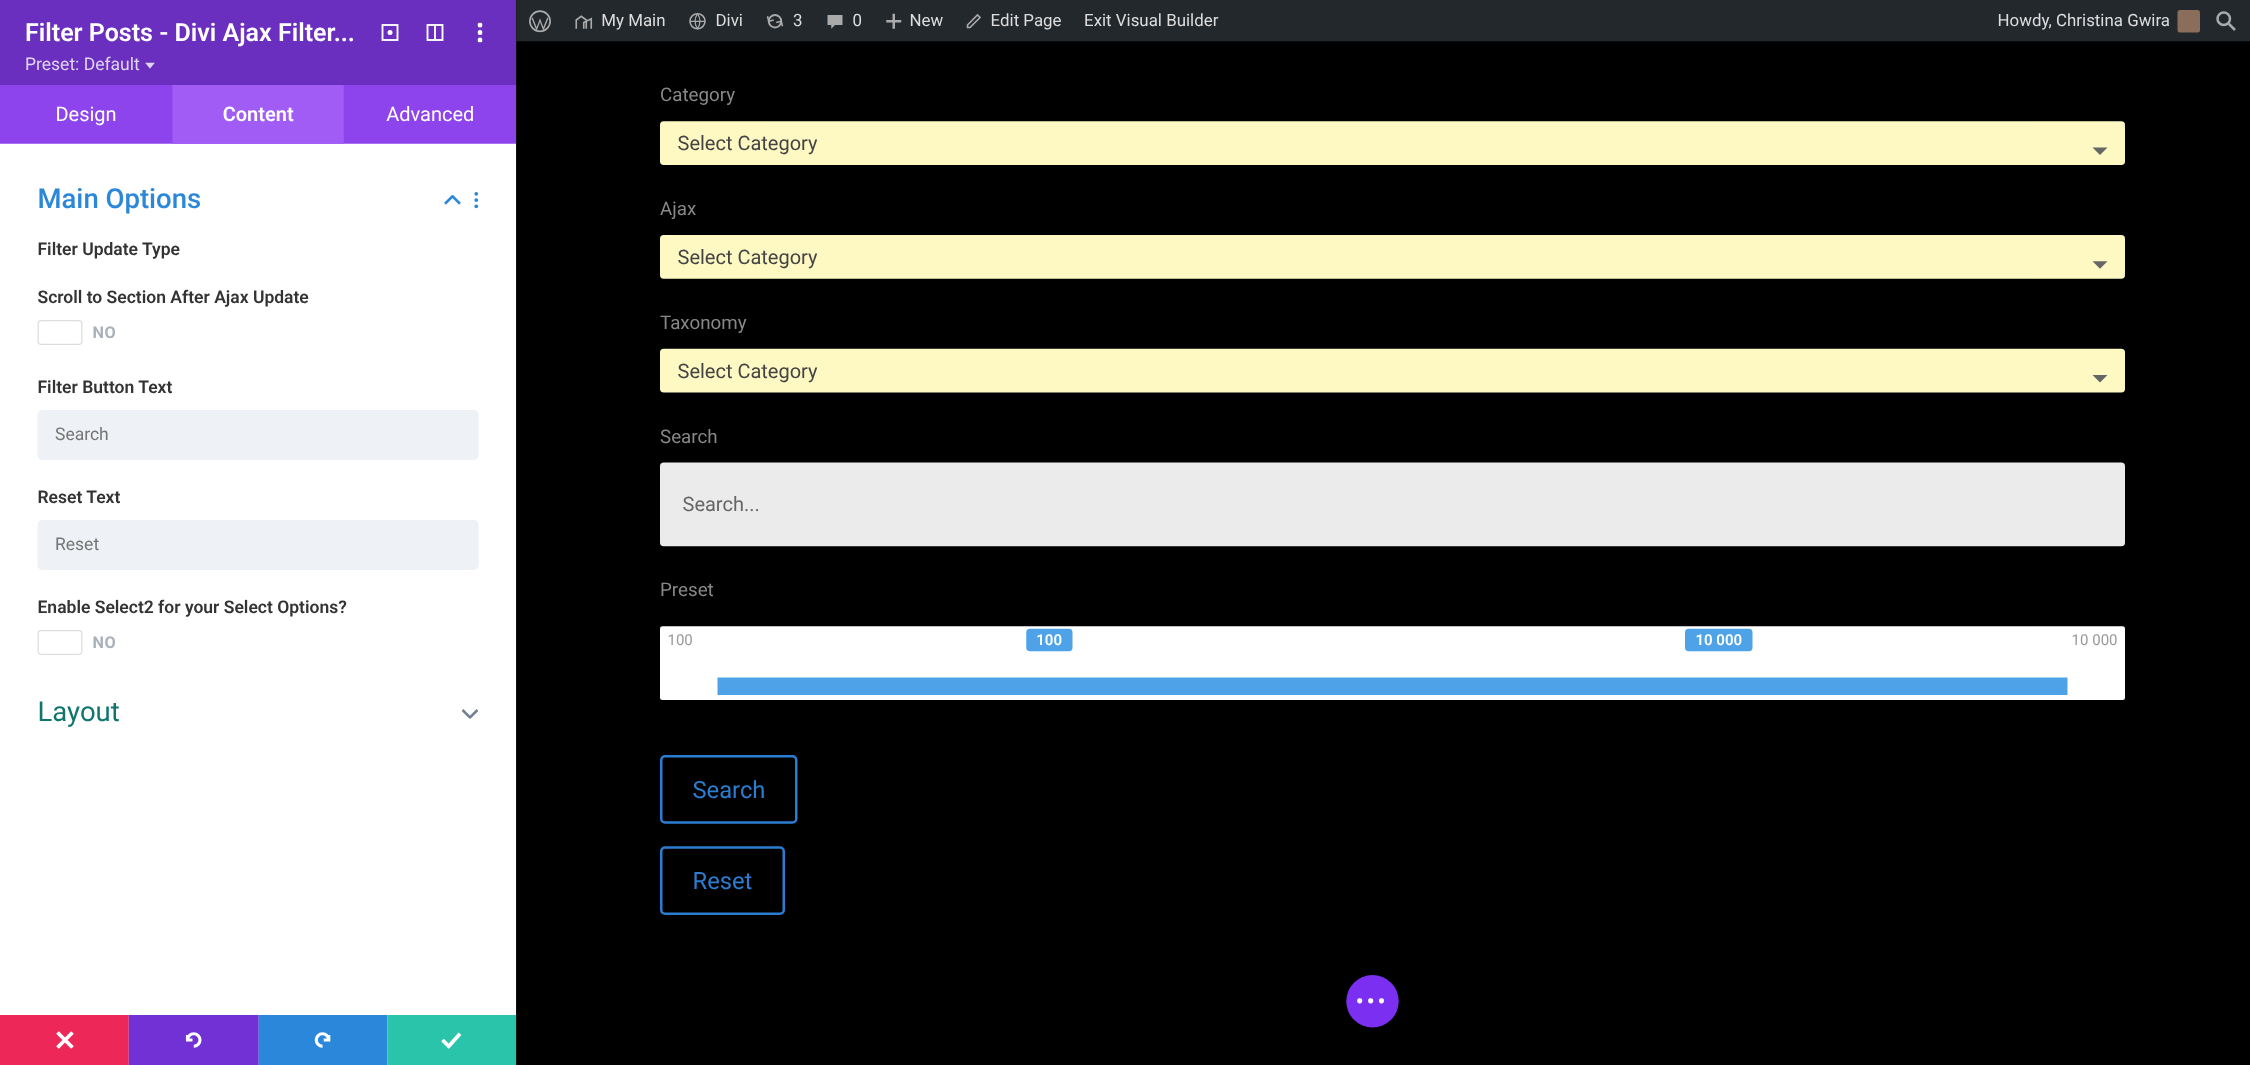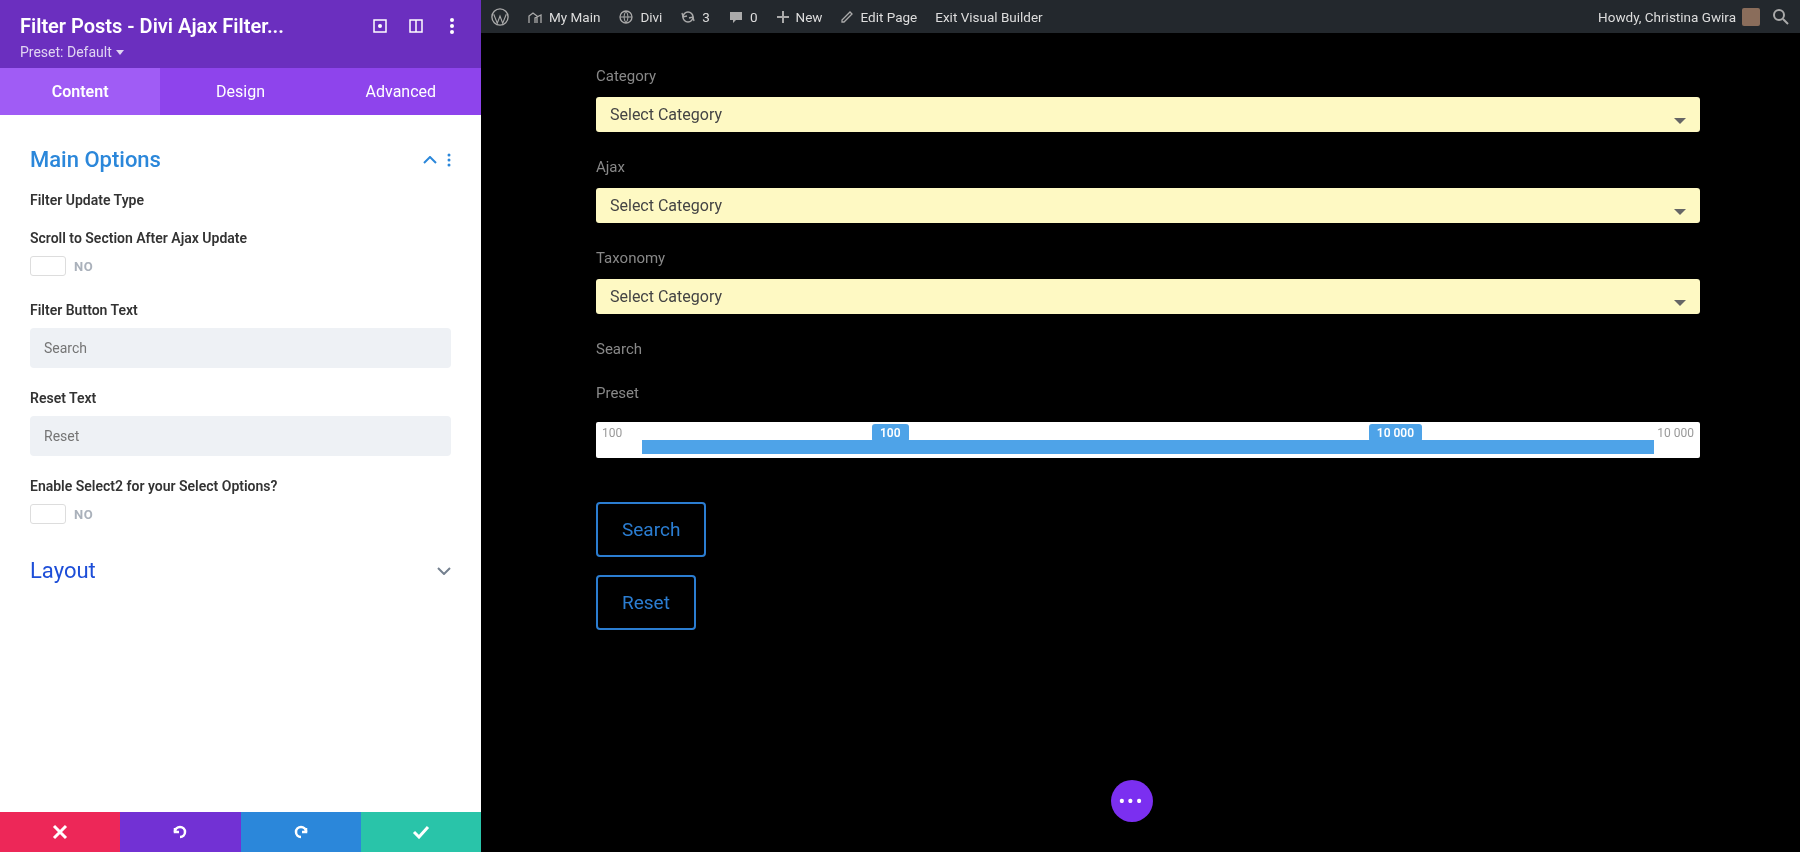--- a/index.html
+++ b/index.html
@@ -1,19 +1,19 @@
 <!DOCTYPE html>
 <html><head>
 <meta charset="utf-8">
 <style>
 * { margin: 0; padding: 0; box-sizing: border-box; font-family: -apple-system, BlinkMacSystemFont, "Segoe UI", Roboto, sans-serif; }
 body { width: 1800px; height: 852px; overflow: hidden; display: flex; background: #000; }
 
 
-.panel { width: 481px; background: #fff; display: flex; flex-direction: column; height: 100%; }
+.panel { width: 413px; background: #fff; display: flex; flex-direction: column; height: 100%; }
 .panel-header { background: #6b2fbf; color: #fff; padding: 14px 20px 8px; position: relative; }
 .panel-title { font-size: 20px; font-weight: 600; display: flex; align-items: center; gap: 12px; }
 .panel-title-text { flex: 1; }
 .panel-preset { font-size: 14px; margin-top: 6px; color: #e0d4f2; display: flex; align-items: center; gap: 4px; }
 .panel-header-icons { display: flex; gap: 18px; align-items: center; color: #fff; }
 .icon-btn { width: 18px; height: 18px; display: inline-flex; align-items: center; justify-content: center; cursor: pointer; }
 
 .tabs { display: flex; background: #8e44ec; color: #fff; }
 .tab { flex: 1; padding: 14px 0; text-align: center; font-size: 16px; cursor: pointer; }
 .tab.active { background: #a05cf5; font-weight: 600; }
@@ -26,21 +26,21 @@
 .form-group { margin-bottom: 22px; }
 .form-label { font-size: 14px; color: #333; font-weight: 600; margin-bottom: 10px; display: block; }
 .select-wrap { background: #eef1f5; border-radius: 4px; padding: 12px 14px; font-size: 14px; color: #4d4d4d; display: flex; justify-content: space-between; align-items: center; cursor: pointer; }
 .updown { font-size: 11px; color: #888; line-height: 6px; }
 .toggle { display: inline-flex; align-items: center; }
 .toggle-track { width: 36px; height: 20px; background: #fff; border: 1px solid #ddd; border-radius: 3px; margin-right: 8px; position: relative; }
 .toggle-text { font-size: 13px; color: #aab1bb; font-weight: 700; letter-spacing: 0.5px; }
 .text-input { background: #eef1f5; border: none; border-radius: 4px; padding: 12px 14px; font-size: 14px; color: #999; width: 100%; }
 
 .layout-section { margin-top: 30px; display: flex; justify-content: space-between; align-items: center; cursor: pointer; }
-.layout-title { font-size: 22px; color: #1d4ed8; font-weight: 400; }
+.layout-title { font-size: 22px; color: #0f766e; font-weight: 400; }
 
 .scroll-indicator { position: absolute; right: 0; top: 300px; width: 7px; height: 260px; background: #3a3a3a; border-radius: 3px; }
 
 .panel-footer { display: flex; height: 40px; }
 .footer-btn { flex: 1; display: flex; align-items: center; justify-content: center; color: #fff; font-size: 18px; cursor: pointer; }
 .footer-cancel { background: #ed2758; }
 .footer-undo { background: #7231d4; }
 .footer-redo { background: #2b87da; }
 .footer-save { background: #29c4a9; }
 
@@ -53,21 +53,21 @@
 .wp-avatar { width: 18px; height: 18px; background: #8a6d5b; border-radius: 2px; }
 .wp-search { width: 18px; height: 18px; }
 
 .preview-content { padding: 34px 100px 32px 115px; flex: 1; }
 .field-block { margin-bottom: 26px; }
 .field-label { font-size: 15px; color: #888; margin-bottom: 12px; display: block; }
 .dropdown { background: #fef9c3; color: #444; border-radius: 3px; padding: 8px 14px; font-size: 16px; display: flex; justify-content: space-between; align-items: flex-end; cursor: pointer; }
 .dropdown-arrow { width: 0; height: 0; border-left: 6px solid transparent; border-right: 6px solid transparent; border-top: 6px solid #666; }
 .search-box { background: #ebebeb; color: #666; border-radius: 3px; padding: 24px 18px; font-size: 16px; }
 
-.range-wrap { background: #fff; border-radius: 2px; padding: 4px 6px 2px; position: relative; height: 36px; margin-top: 20px; }
+.range-wrap { background: #fff; border-radius: 2px; padding: 4px 6px 2px; position: relative; height: 59px; margin-top: 20px; }
 .range-labels { display: flex; justify-content: space-between; font-size: 12px; color: #999; }
 .range-fill { position: absolute; left: 46px; right: 46px; bottom: 4px; height: 14px; background: #4ea3e8; }
 .range-badge { position: absolute; top: 2px; background: #4ea3e8; color: #fff; font-size: 12px; padding: 2px 8px; border-radius: 3px; font-weight: 600; }
 
 .outline-btn { background: transparent; border: 2px solid #2b7dd1; color: #2b7dd1; padding: 14px 24px; font-size: 19px; border-radius: 4px; cursor: pointer; display: inline-block; margin-top: 18px; }
 
 .fab { position: absolute; bottom: 30px; left: 50%; transform: translateX(-30px); width: 42px; height: 42px; background: #7b2ff0; border-radius: 50%; display: flex; align-items: center; justify-content: center; cursor: pointer; }
 .fab-dots { color: #fff; font-size: 20px; letter-spacing: 2px; line-height: 1; }
 
 svg { display: block; }
@@ -103,22 +103,22 @@
     </div>
     <div class="panel-preset">
       <span>Preset: Default</span>
       <svg width="8" height="5" viewBox="0 0 8 5">
           <path d="M0 0 L4 5 L8 0 Z" fill="#e0d4f2"></path>
         </svg>
     </div>
   </div>
 
   <div class="tabs">
+    <div class="tab">Design</div>
     <div class="tab active">Content</div>
-    <div class="tab">Design</div>
     <div class="tab">Advanced</div>
   </div>
 
   <div class="panel-body">
     <div class="section-header">
       <span class="section-title">Main Options</span>
       <div class="section-header-icons">
         <span>
           <svg width="14" height="8" viewBox="0 0 14 8">
               <path d="M1 7 L7 1 L13 7" fill="none" stroke="#2b87da" stroke-width="2"></path>
@@ -287,20 +287,21 @@
     <div class="field-block">
       <span class="field-label">Taxonomy</span>
       <div class="dropdown">
         <span>Select Category</span>
         <span class="dropdown-arrow"></span>
       </div>
     </div>
 
     <div class="field-block">
       <span class="field-label">Search</span>
+      <div class="search-box">Search...</div>
     </div>
 
     <div class="field-block">
       <span class="field-label">Preset</span>
       <div class="range-wrap">
         <div class="range-labels">
           <span>100</span>
           <span>10 000</span>
         </div>
         <div class="range-badge" style="left:25%;">100</div>

